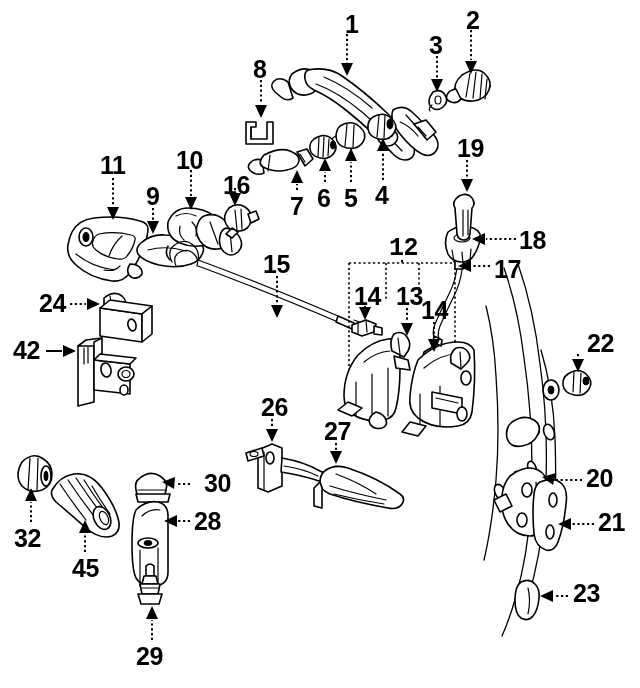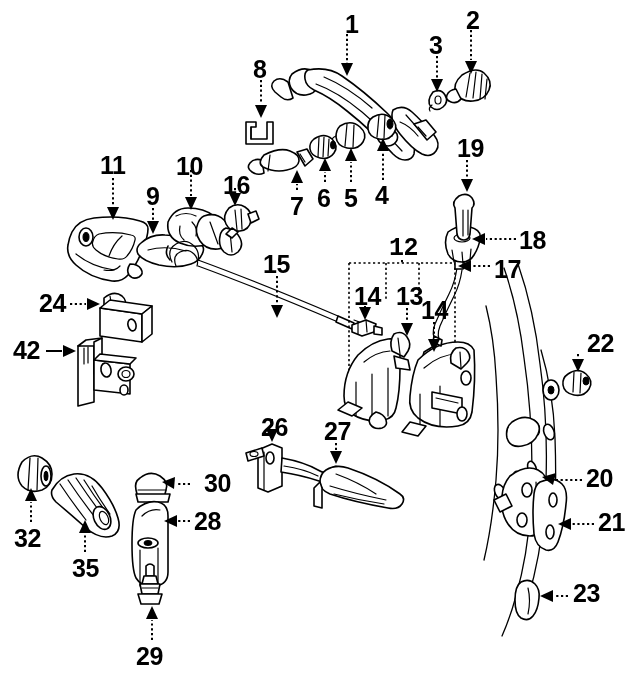--- a/index.html
+++ b/index.html
@@ -507,38 +507,38 @@
 
   <div class="callout-label" style="left:345px; top:12px;">1</div>
   <div class="callout-label" style="left:466px; top:8px;">2</div>
   <div class="callout-label" style="left:429px; top:33px;">3</div>
   <div class="callout-label" style="left:375px; top:183px;">4</div>
   <div class="callout-label" style="left:344px; top:186px;">5</div>
   <div class="callout-label" style="left:317px; top:186px;">6</div>
   <div class="callout-label" style="left:290px; top:194px;">7</div>
   <div class="callout-label" style="left:253px; top:57px;">8</div>
   <div class="callout-label" style="left:146px; top:184px;">9</div>
-  <div class="callout-label" style="left:176px; top:154px;">10</div>
+  <div class="callout-label" style="left:176px; top:148px;">10</div>
   <div class="callout-label" style="left:100px; top:153px;">11</div>
   <div class="callout-label" style="left:389px; top:236px;font-family:Liberation Mono, monospace;">12</div>
   <div class="callout-label" style="left:396px; top:284px;">13</div>
   <div class="callout-label" style="left:354px; top:284px;">14</div>
   <div class="callout-label" style="left:421px; top:298px;">14</div>
   <div class="callout-label" style="left:263px; top:252px;">15</div>
   <div class="callout-label" style="left:223px; top:173px;">16</div>
   <div class="callout-label" style="left:494px; top:257px;">17</div>
   <div class="callout-label" style="left:519px; top:228px;">18</div>
   <div class="callout-label" style="left:457px; top:136px;">19</div>
   <div class="callout-label" style="left:586px; top:466px;">20</div>
   <div class="callout-label" style="left:598px; top:510px;">21</div>
   <div class="callout-label" style="left:587px; top:331px;">22</div>
   <div class="callout-label" style="left:573px; top:581px;">23</div>
   <div class="callout-label" style="left:39px;  top:291px;">24</div>
   <div class="callout-label" style="left:13px;  top:338px;">42</div>
-  <div class="callout-label" style="left:261px; top:415px;">26</div>
+  <div class="callout-label" style="left:261px; top:395px;">26</div>
   <div class="callout-label" style="left:324px; top:419px;">27</div>
   <div class="callout-label" style="left:194px; top:509px;">28</div>
   <div class="callout-label" style="left:136px; top:644px;">29</div>
   <div class="callout-label" style="left:194px; top:471px;margin-left:10px;">30</div>
-  <div class="callout-label" style="left:72px;  top:556px;">35</div>
+  <div class="callout-label" style="left:72px;  top:556px;">45</div>
   <div class="callout-label" style="left:14px;  top:526px;">32</div>
 
 </div>
 
 </body></html>

